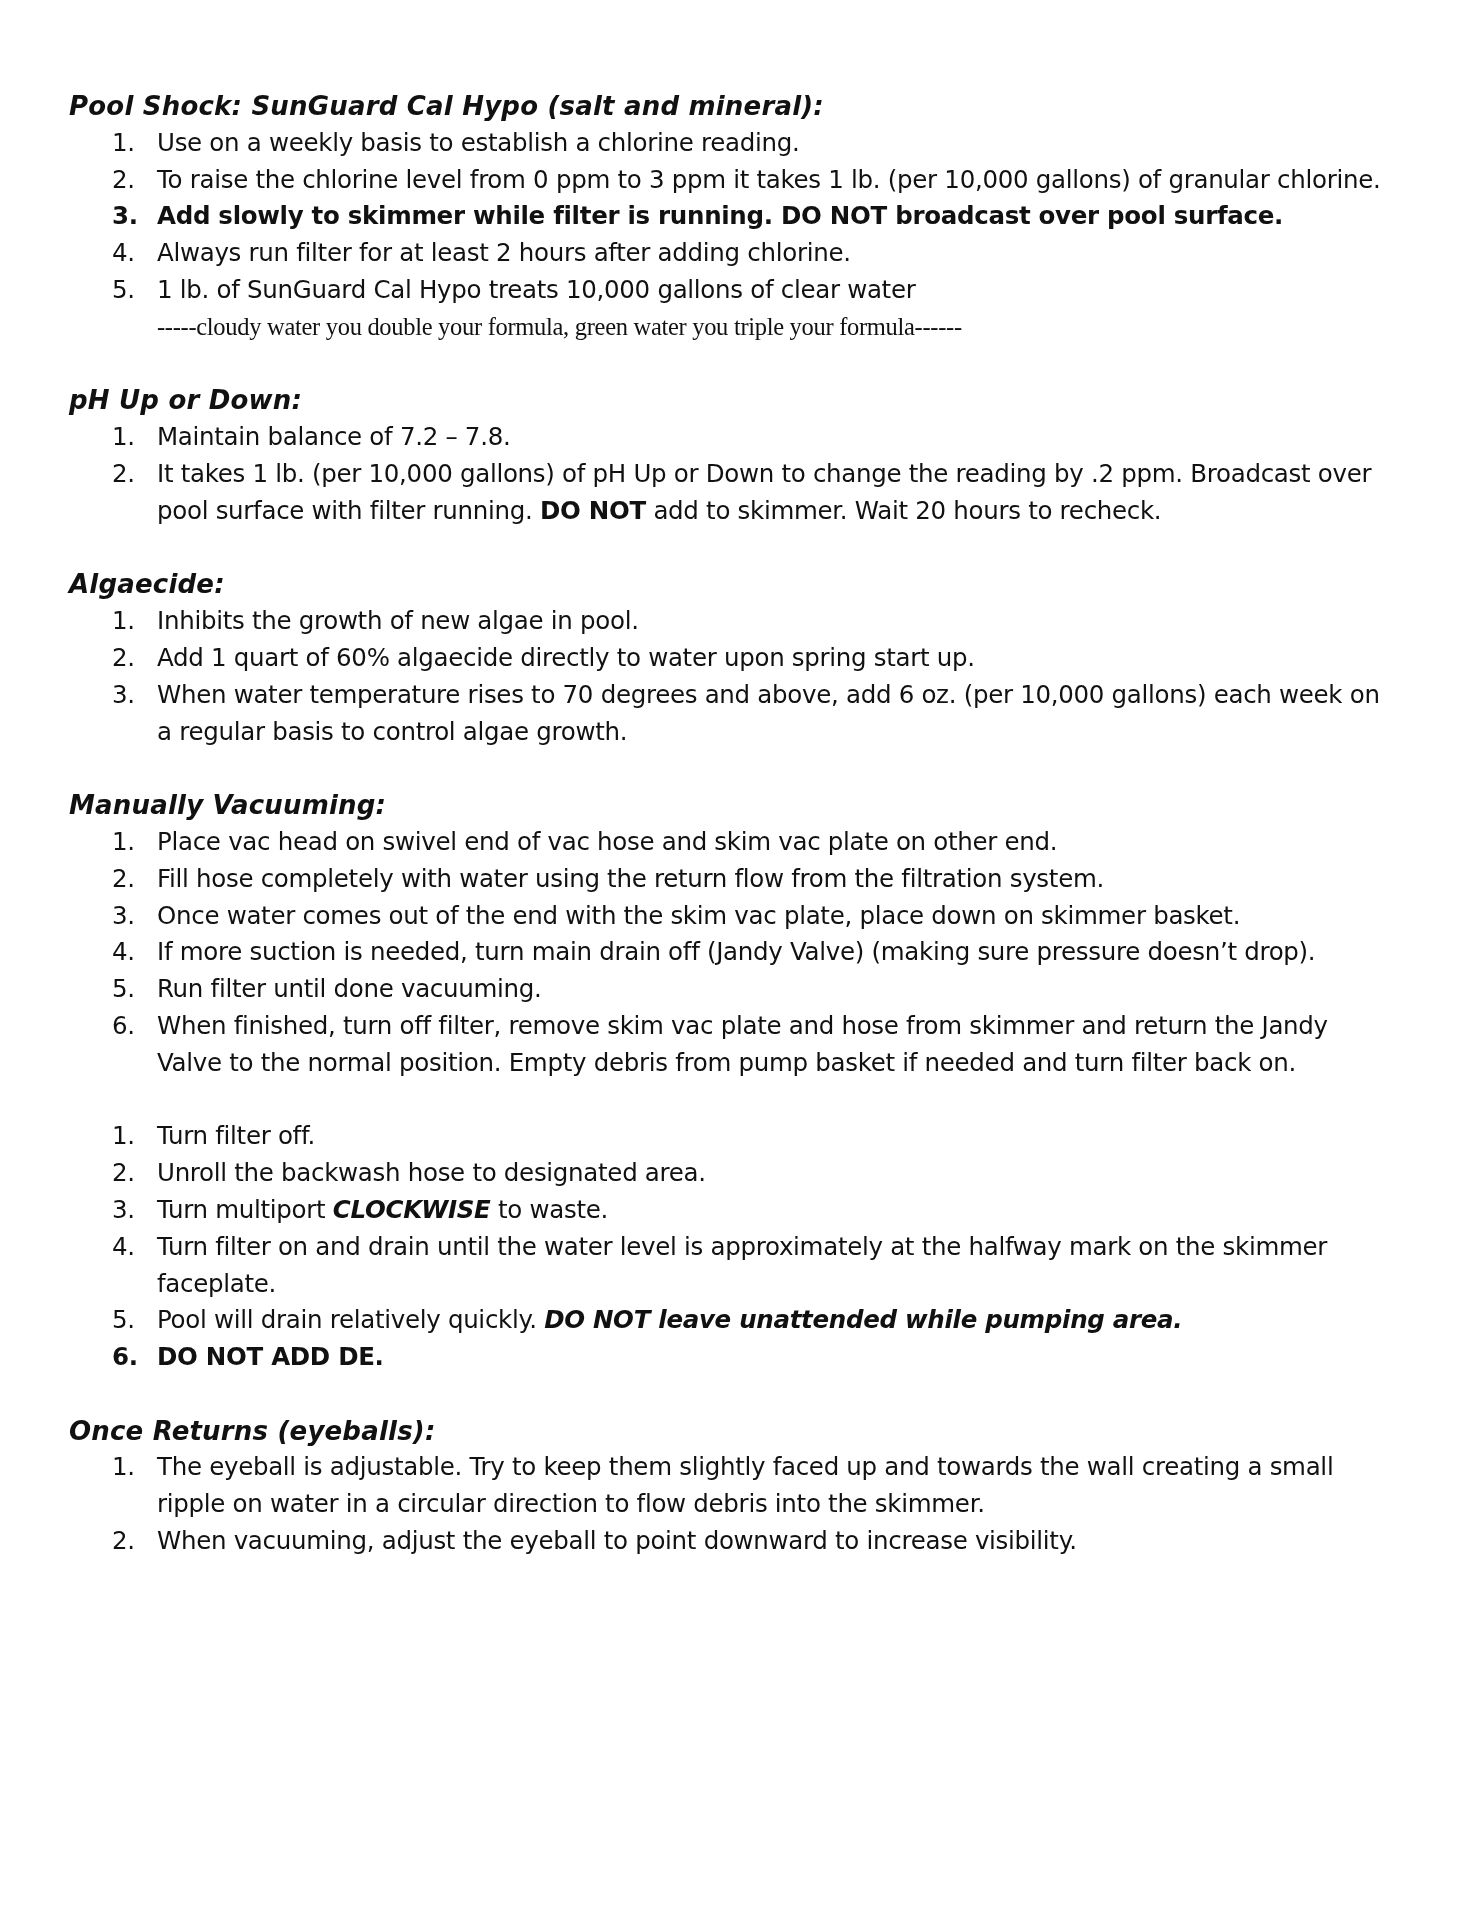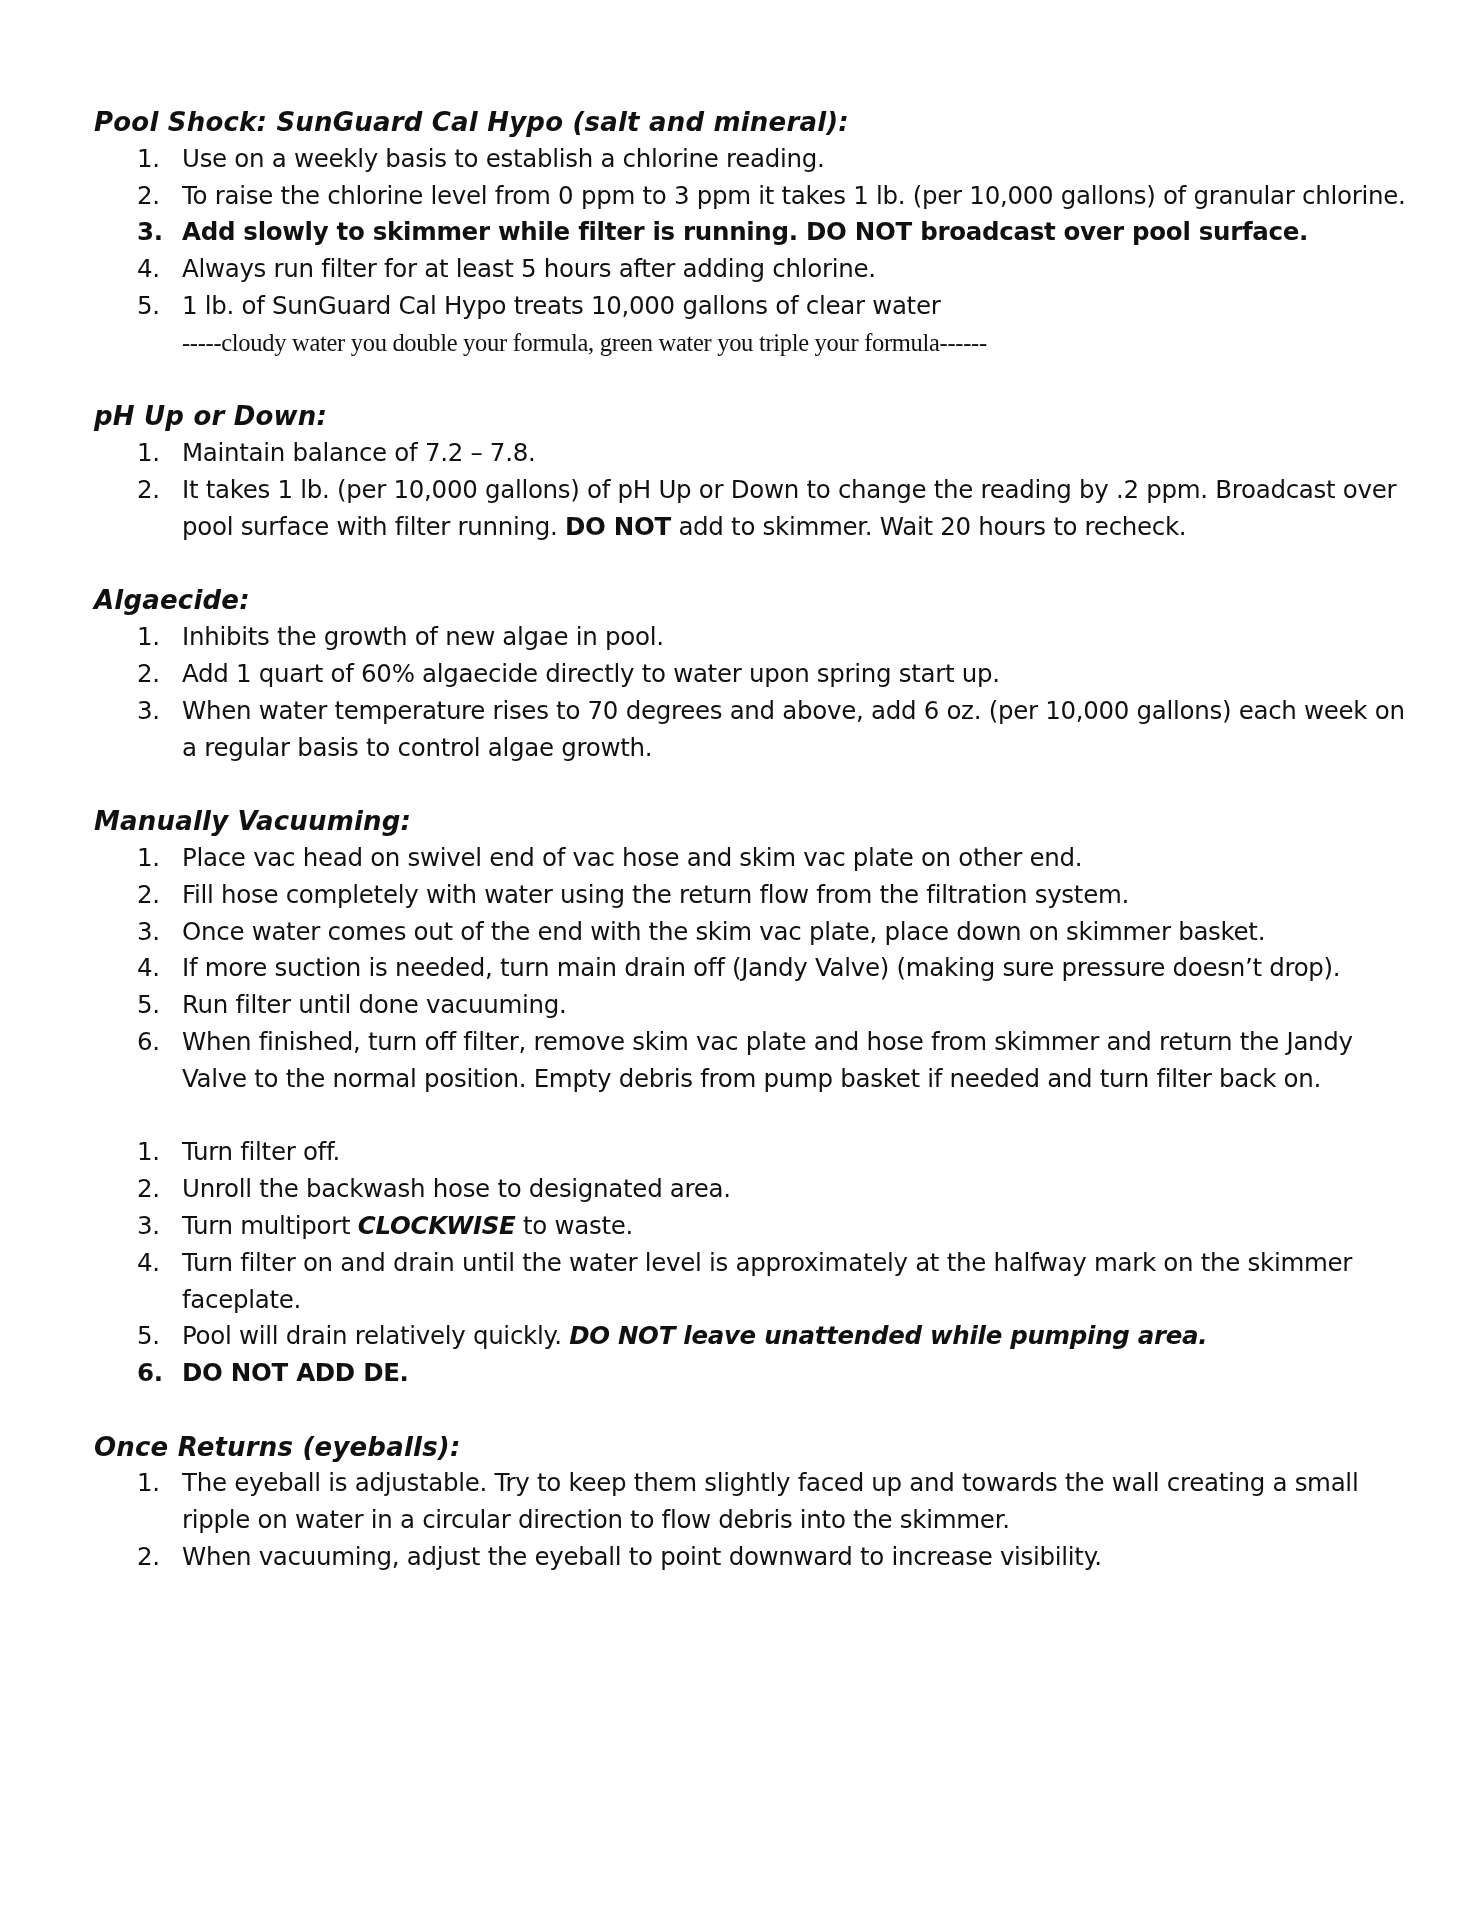--- a/index.html
+++ b/index.html
@@ -1,20 +1,20 @@
 <!DOCTYPE html>
 <html><head>
 <meta charset="utf-8">
 <style>
   html, body { margin: 0; padding: 0; background: #ffffff; }
   body {
     width: 1484px; height: 1920px; position: relative; overflow: hidden;
     font-family: "DejaVu Sans", sans-serif; color: #111111;
   }
-  .page { position: absolute; left: 94px; top: 88px; width: 1330px; margin-top: 16px; }
+  .page { position: absolute; left: 69px; top: 88px; width: 1330px; }
   .section { margin: 0 0 36.8px 0; }
   .heading {
     font-size: 26px; font-style: italic; font-weight: bold;
     line-height: 36.8px; height: 36.8px; margin: 0; letter-spacing: 0.2px;
     white-space: nowrap;
   }
   ol { list-style: none; margin: 0; padding: 0; }
   .item { position: relative; padding-left: 88px; font-size: 24.5px; line-height: 36.8px; letter-spacing: -0.3px; }
   .num { position: absolute; left: 43px; top: 0; }
   .bold { font-weight: bold; }
@@ -25,21 +25,21 @@
 <body>
 
 <div class="page">
 
   <div class="section">
     <h2 class="heading">Pool Shock: SunGuard Cal Hypo (salt and mineral):</h2>
     <ol>
       <li class="item"><span class="num">1.</span><span>Use on a weekly basis to establish a chlorine reading.</span></li>
       <li class="item"><span class="num">2.</span><span>To raise the chlorine level from 0 ppm to 3 ppm it takes 1 lb. (per 10,000 gallons) of granular chlorine.</span></li>
       <li class="item bold"><span class="num">3.</span><span>Add slowly to skimmer while filter is running.  DO NOT broadcast over pool surface.</span></li>
-      <li class="item"><span class="num">4.</span><span>Always run filter for at least 5 hours after adding chlorine.</span></li>
+      <li class="item"><span class="num">4.</span><span>Always run filter for at least 2 hours after adding chlorine.</span></li>
       <li class="item"><span class="num">5.</span><span>1 lb. of SunGuard Cal Hypo treats 10,000 gallons of clear water</span><span class="cont">-----cloudy water you double your formula, green water you triple your formula------</span></li>
     </ol>
   </div>
 
   <div class="section">
     <h2 class="heading">pH Up or Down:</h2>
     <ol>
       <li class="item"><span class="num">1.</span><span>Maintain balance of 7.2 – 7.8.</span></li>
       <li class="item"><span class="num">2.</span><span>It takes 1 lb. (per 10,000 gallons) of pH Up or Down to change the reading by .2 ppm.  Broadcast over pool surface with filter running.  </span><span class="bold">DO NOT</span><span> add to skimmer.  Wait 20 hours to recheck.</span></li>
     </ol>

